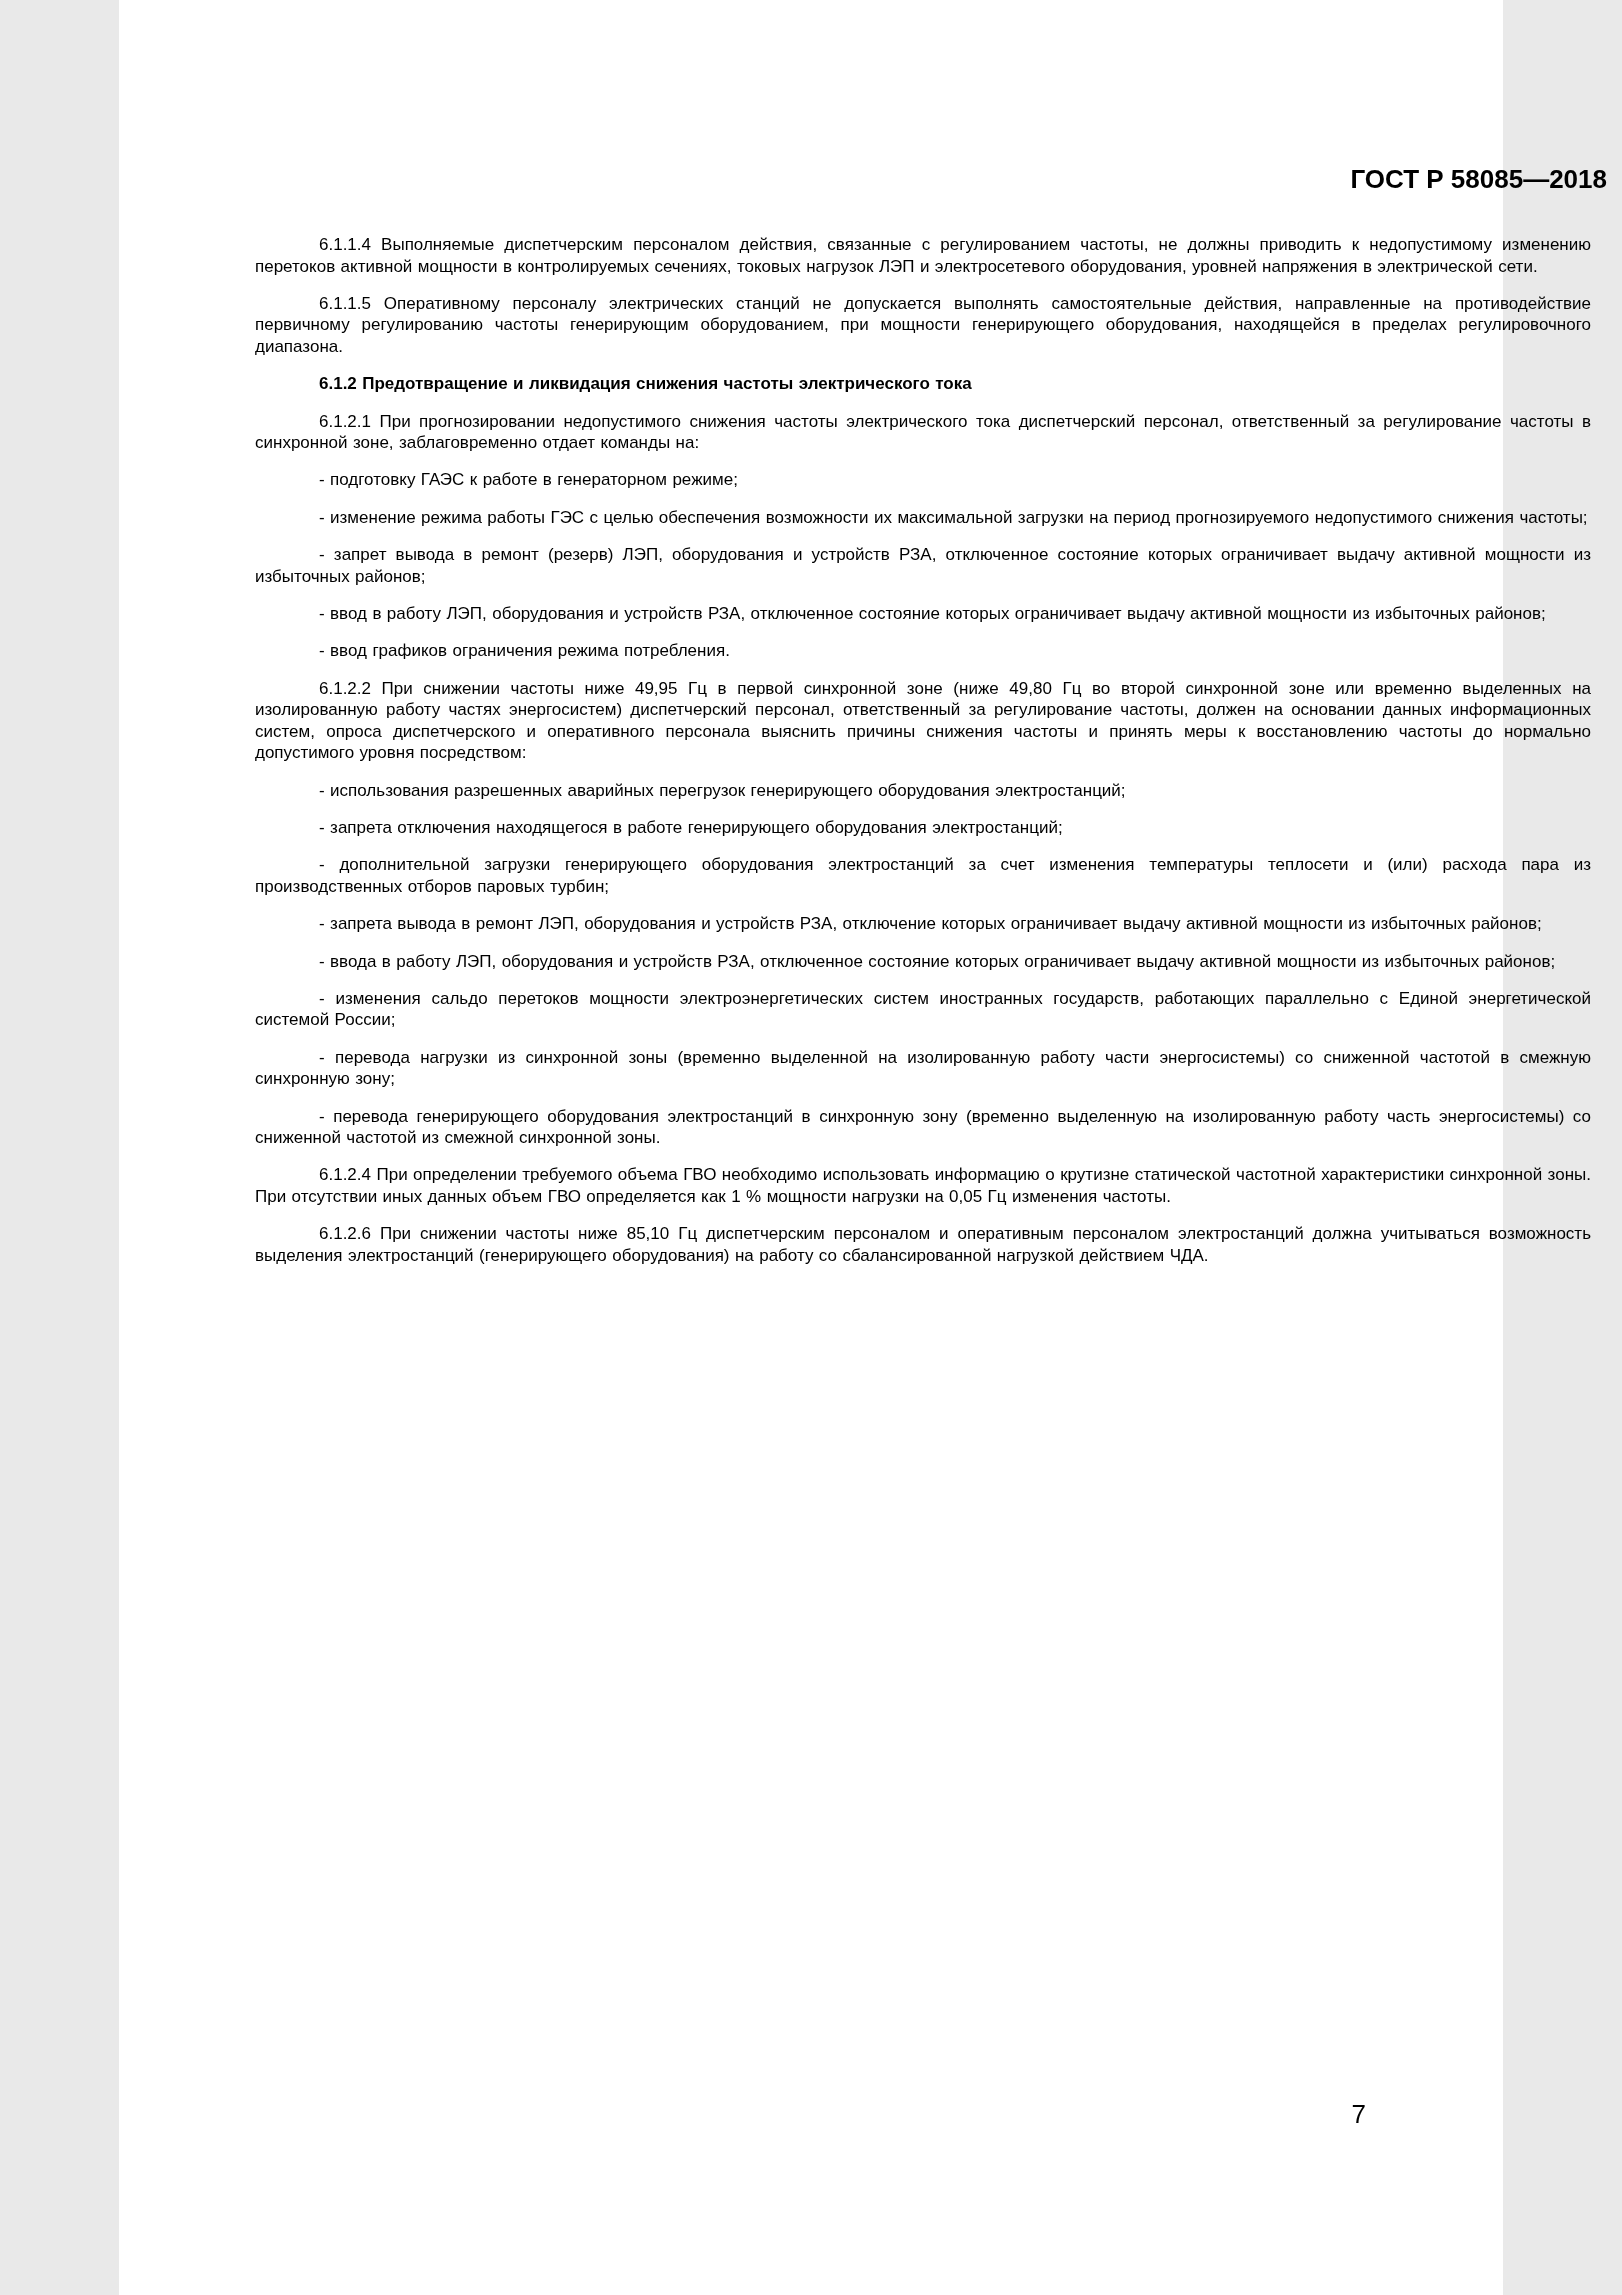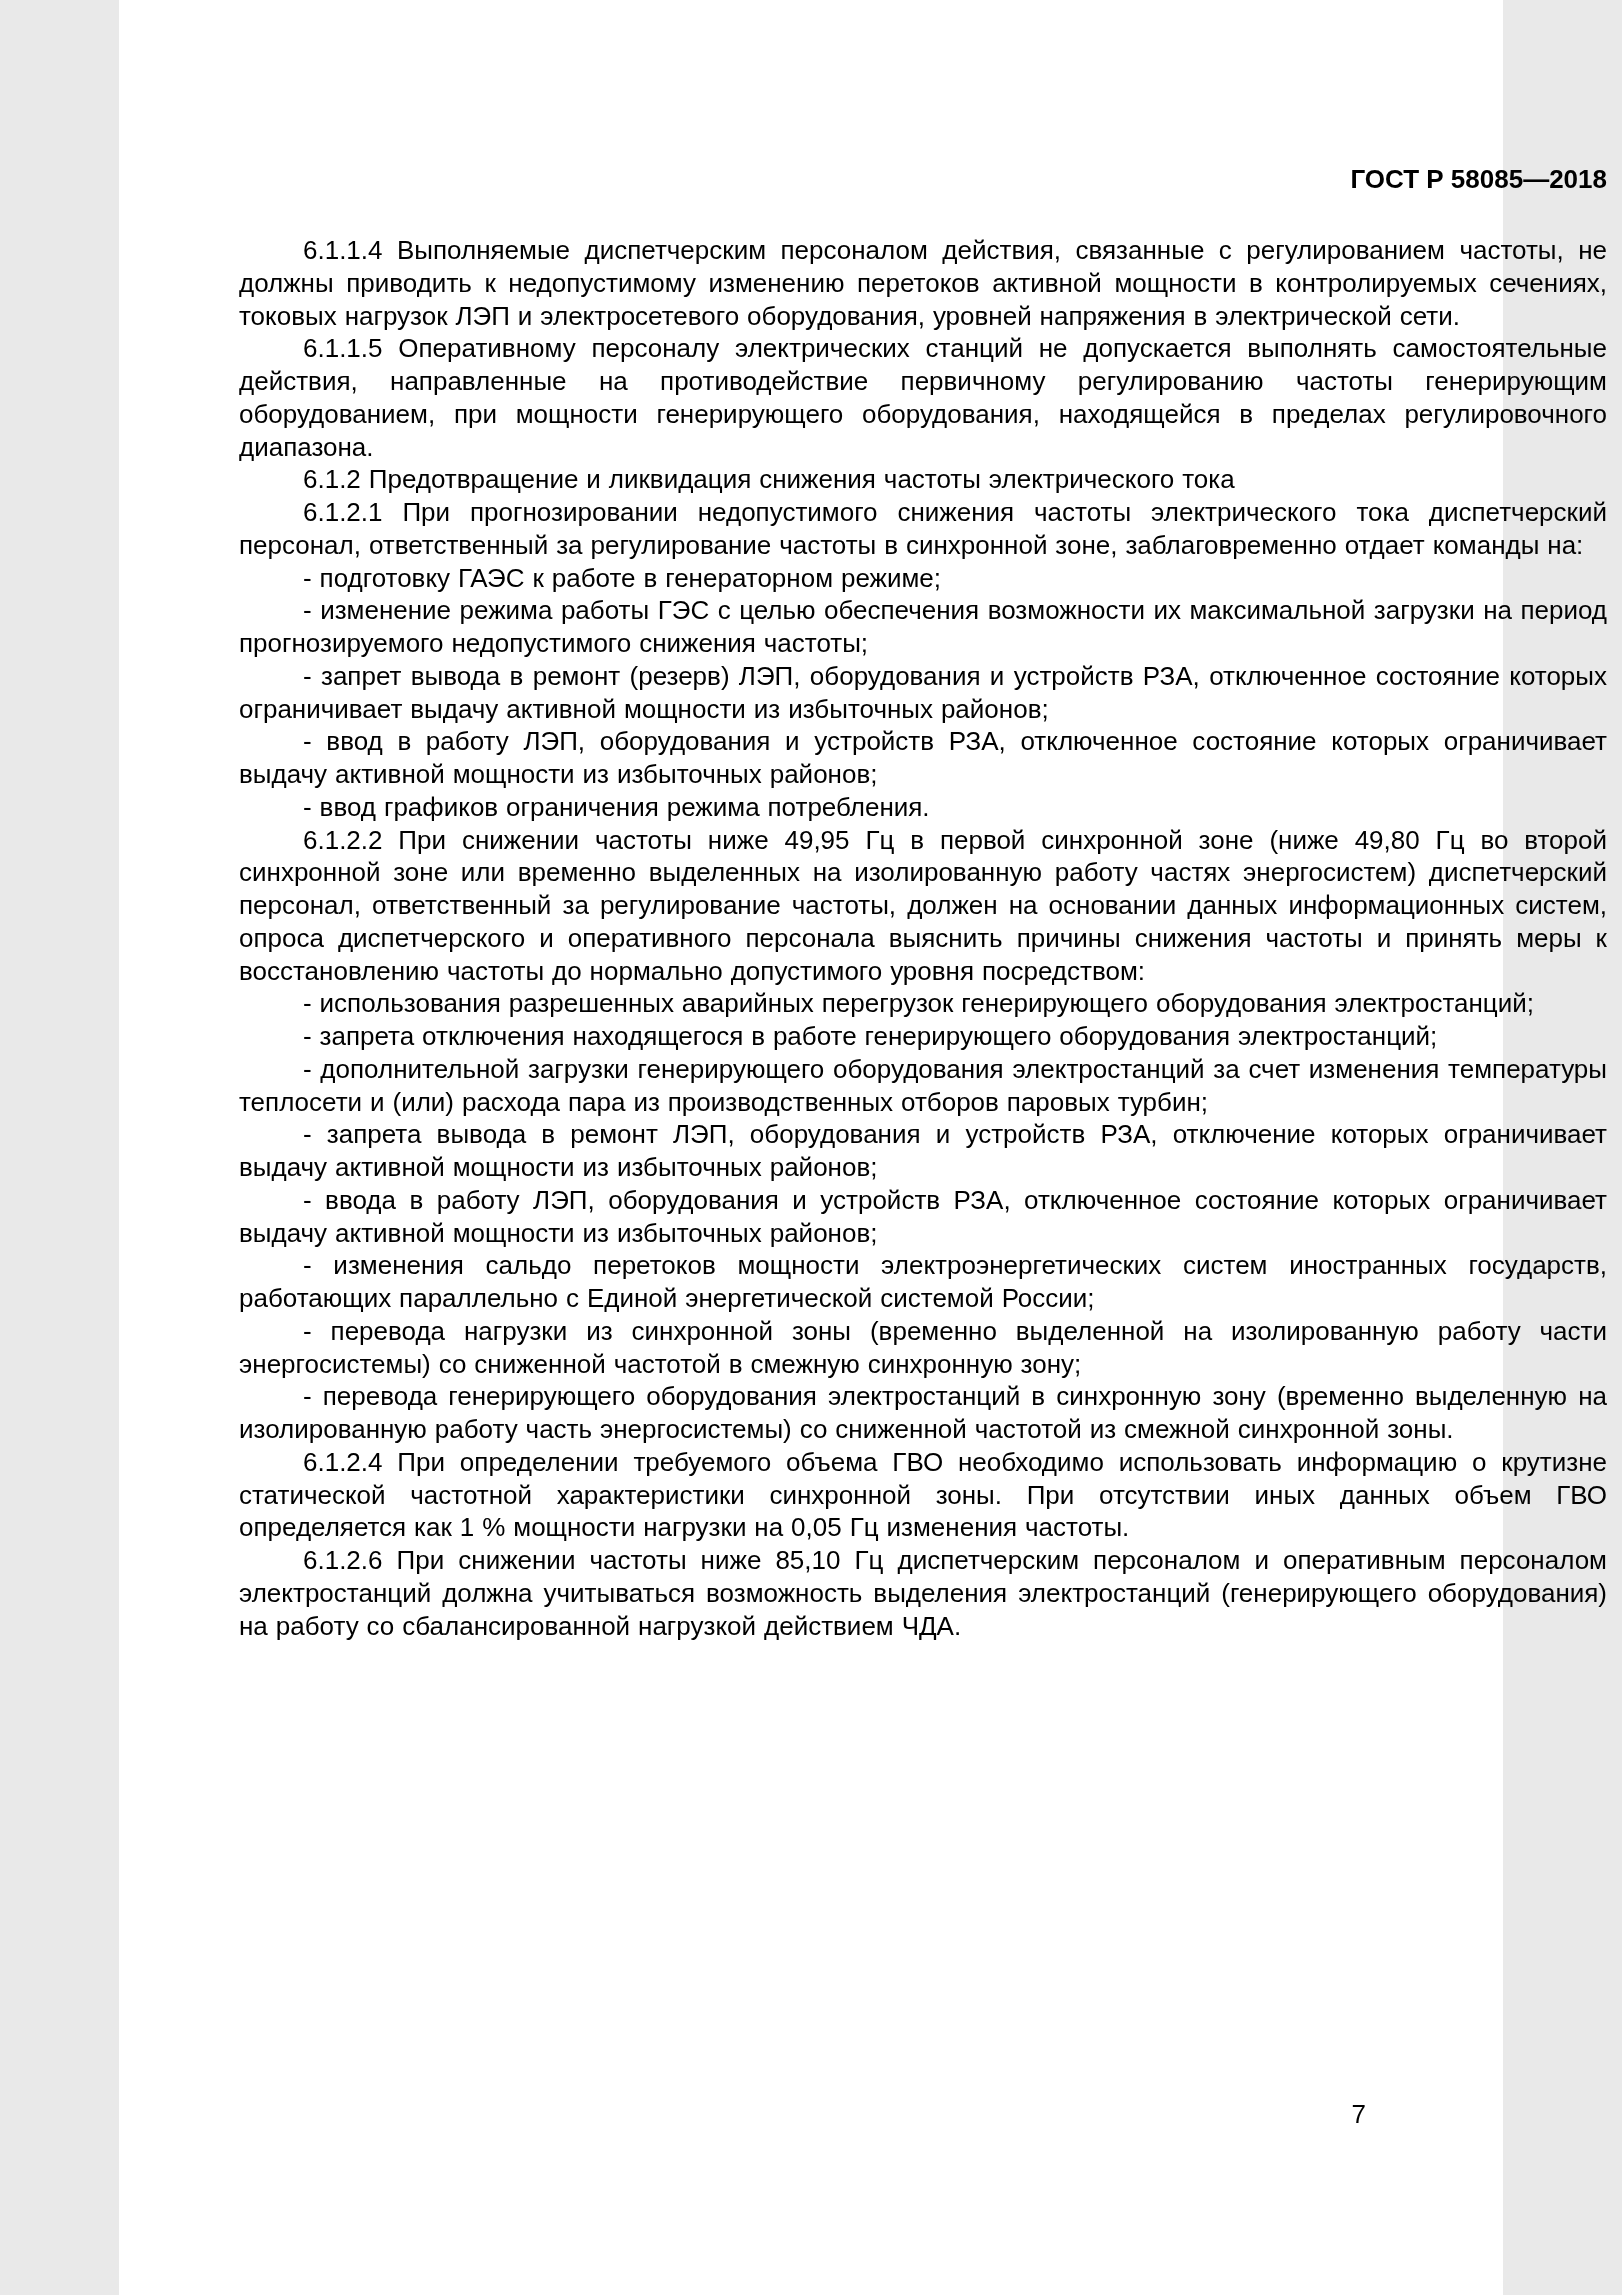--- a/index.html
+++ b/index.html
@@ -24,29 +24,29 @@
     width: 1368px;
   }
   .doc-header {
     text-align: right;
     font-weight: bold;
     font-size: 26px;
     line-height: 1.2;
     margin: 0 0 39px 0;
   }
   .content p {
-    margin: 0;
-    font-size: 26px;
+    margin: 16px;
+    font-size: 17px;
     line-height: 1.26;
     text-align: justify;
     text-indent: 64px;
     word-spacing: 0.7px;
   }
   .content p.heading {
-    font-weight: normal;
+    font-weight: bold;
   }
   .page-number {
     position: absolute;
     right: 137px;
     bottom: 165px;
     font-size: 26px;
     line-height: 1.2;
   }
 </style>
 </head>

